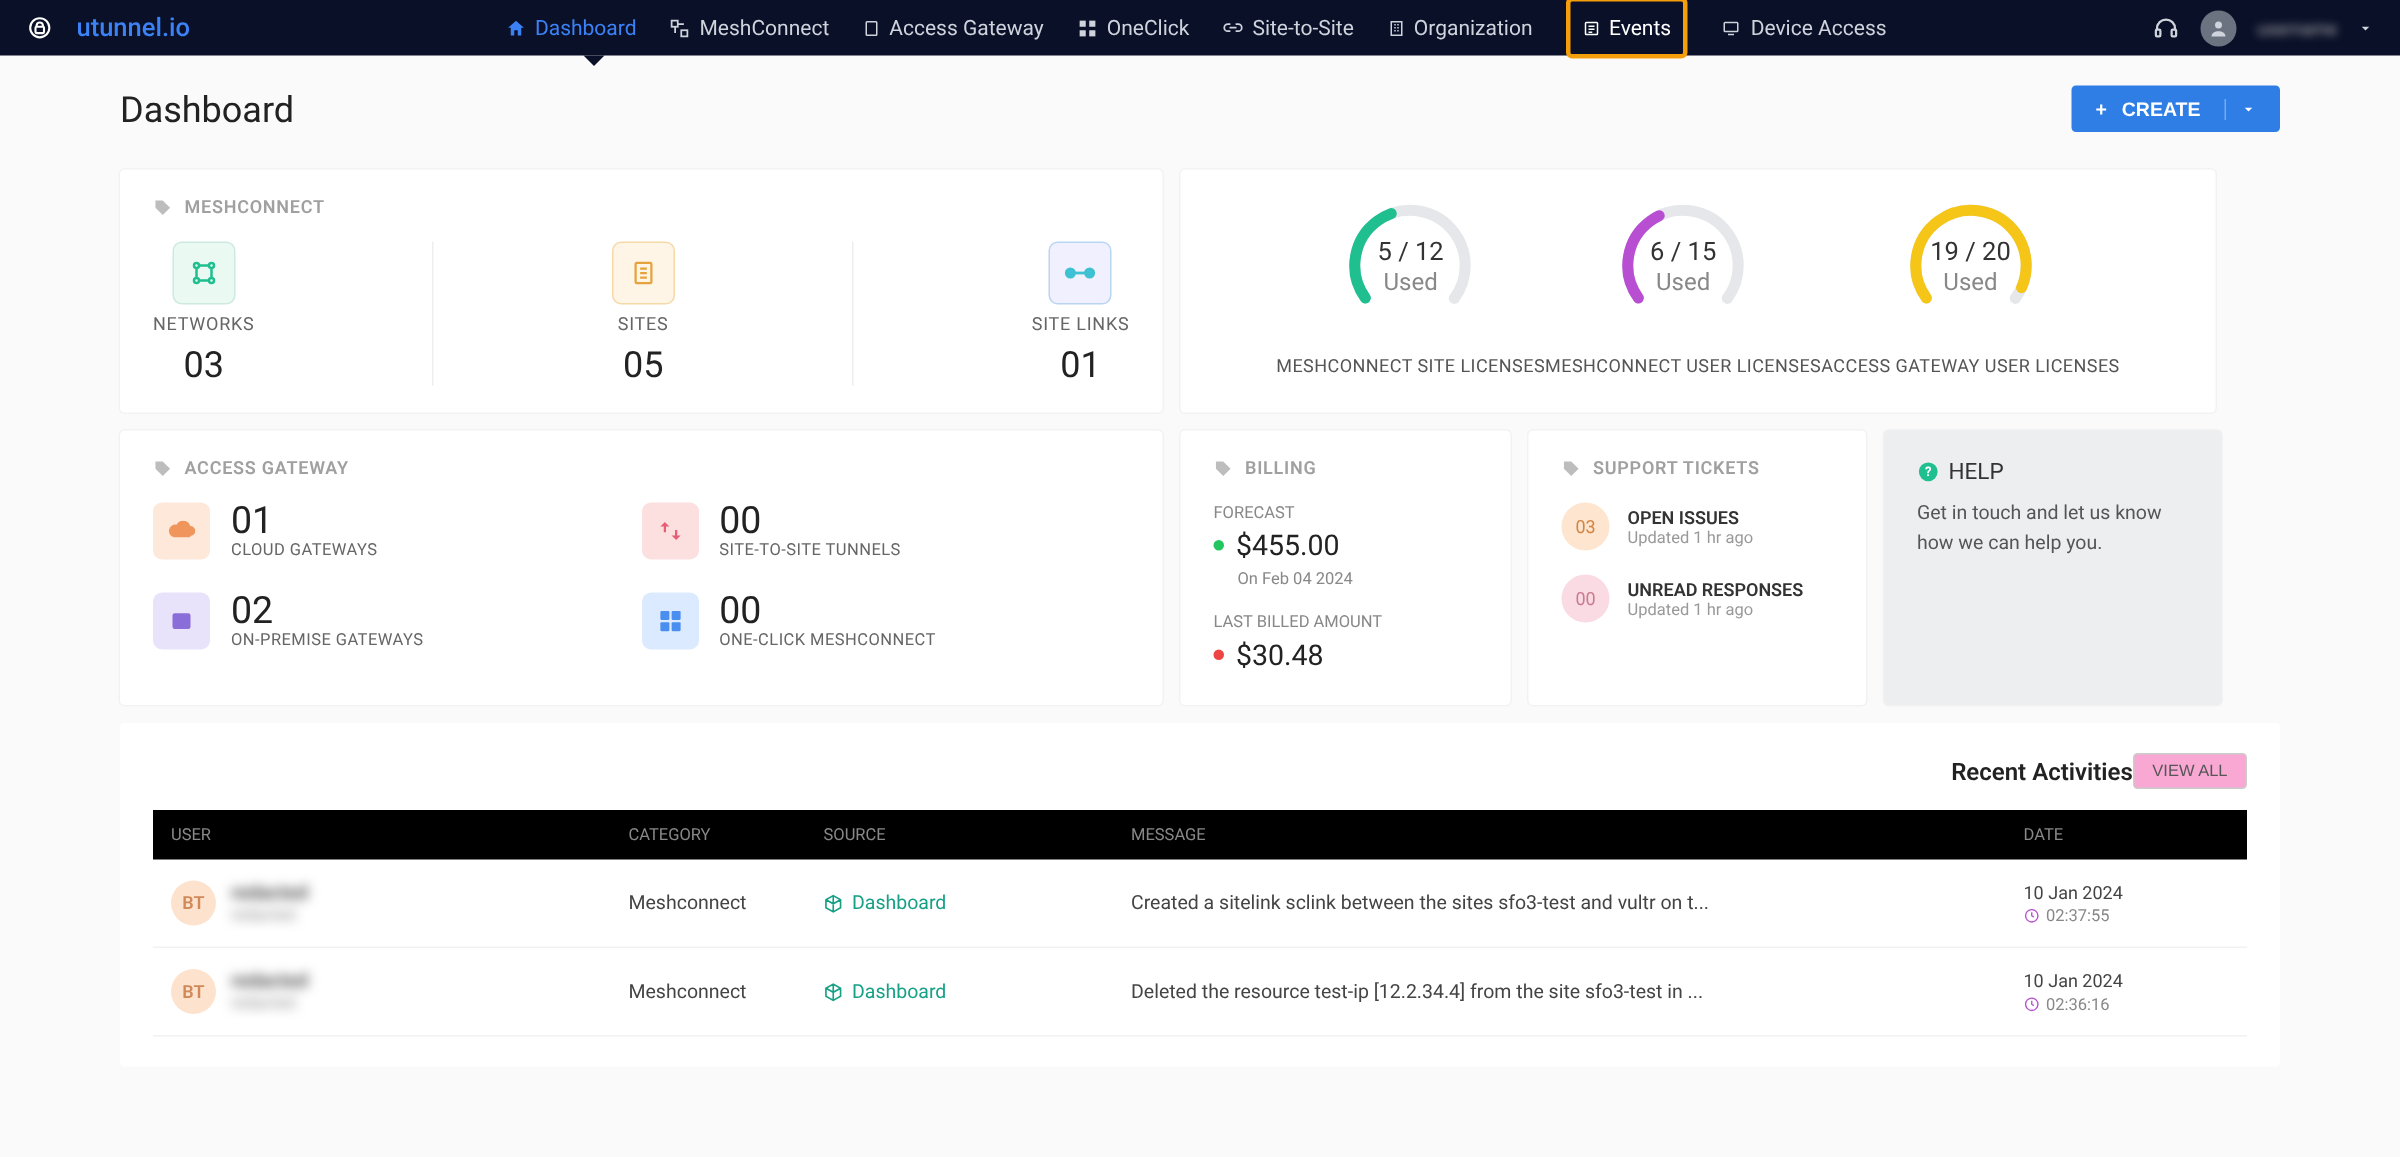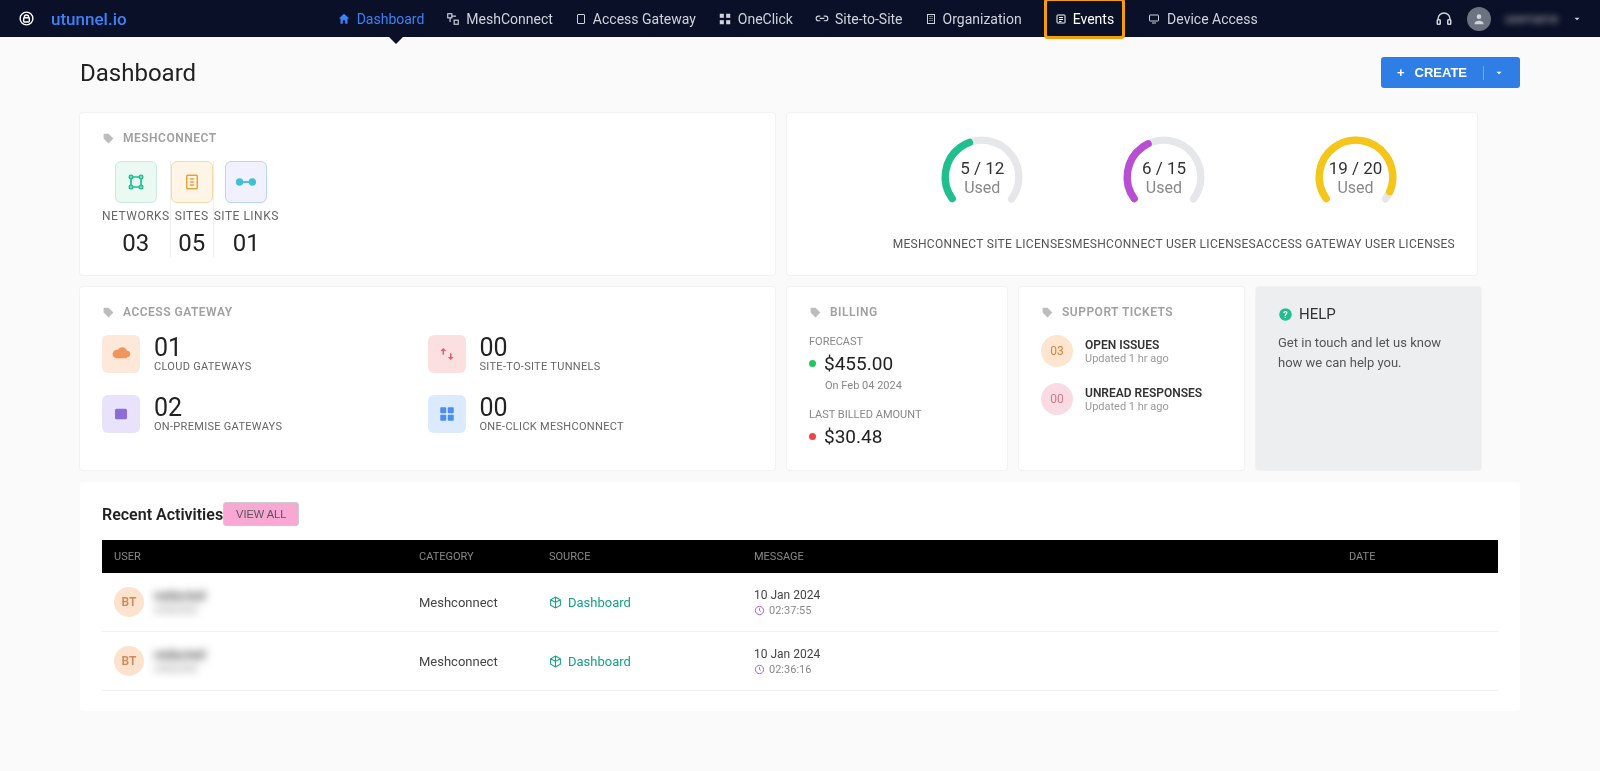--- a/index.html
+++ b/index.html
@@ -24,29 +24,29 @@
   .create-btn { background: #2f7ee6; color: #fff; border: none; border-radius: 3px; padding: 8px 16px; display: flex; align-items: center; gap: 10px; font-size: 13px; font-weight: 600; cursor: pointer; }
   .create-btn .sep { width: 1px; height: 14px; background: rgba(255,255,255,.35); margin-left: 6px; }
 
   
   .grid { display: grid; grid-template-columns: 695px 690px; gap: 12px; }
   .card { background: #fff; border-radius: 3px; padding: 18px 22px; box-shadow: 0 0 0 1px rgba(0,0,0,.03); }
   .card-header { display: flex; align-items: center; gap: 8px; color: #a0a0a0; font-size: 12px; font-weight: 600; letter-spacing: .5px; margin-bottom: 16px; }
   .tag-icon { fill: #bdbdbd; }
 
   
-  .mc-row { display: flex; justify-content: flex-start; }
+  .mc-row { display: flex; justify-content: space-between; }
   .mc-item { display: flex; flex-direction: column; align-items: center; gap: 6px; }
   .mc-icon { width: 42px; height: 42px; border-radius: 6px; display: flex; align-items: center; justify-content: center; border: 1px solid #cde9e0; }
   .mc-label { font-size: 12px; color: #666; letter-spacing: .5px; }
   .mc-count { font-size: 24px; color: #222; }
   .mc-vsep { width: 1px; background: #eee; }
 
   
-  .lic-row { display: flex; justify-content: flex-end; text-align:center;}
+  .lic-row { display: flex; justify-content: center; text-align:center;}
   .gauge { transform: rotate(-216deg); }
   .gauge-wrap { position: relative; width: 92px; height: 92px; margin: 0 auto 8px; }
   .gauge-txt { position: absolute; inset: 0; display: flex; flex-direction: column; align-items: center; justify-content: center; }
   .gauge-val { font-size: 17px; color: #333; }
   .gauge-sub { font-size: 16px; color: #888; }
   .lic-label { font-size: 12px; color: #555; letter-spacing: .3px; margin-top: 14px; }
 
   
   .row2 { display: grid; grid-template-columns: 695px 220px 225px 225px; gap: 12px; margin-top: 12px; }
   .ag-grid { display: grid; grid-template-columns: 1fr 1fr; row-gap: 22px; }
@@ -66,21 +66,21 @@
   .ticket-t { font-size:12px; font-weight:600; color:#333;}
   .ticket-s { font-size:11px; color:#999;}
 
   .help-card { background:#eceef0; }
   .help-title { display:flex;align-items:center;gap:6px;font-size:15px;color:#333;margin-bottom:10px;}
   .help-txt { font-size:13px; color:#555; line-height:1.5;}
   .help-btn { background:#fff; border:1px solid #ddd; color:#555; font-size:12px; padding:10px 24px; border-radius:3px; margin-top:34px; width:100%; cursor:pointer;}
 
   
   .recent { background:#fff; border-radius:3px; margin-top:12px; padding:20px 22px; }
-  .recent-head { display:flex; align-items:center; justify-content:flex-start; margin-bottom:14px;}
+  .recent-head { display:flex; align-items:center; justify-content:flex-end; margin-bottom:14px;margin-left:31px;}
   .viewall { border:1px solid #ccc; background:#f9a8d4; border-radius:3px; padding:5px 12px; font-size:11px; color:#555; cursor:pointer;}
   .tbl-head { display:grid; grid-template-columns: 305px 130px 205px 595px 120px; background:#000000; padding:10px 12px; font-size:11px; color:#888;}
   .tbl-row { display:grid; grid-template-columns: 305px 130px 205px 595px 120px; padding:14px 12px; font-size:13px; color:#444; border-bottom:1px solid #f1f1f1; align-items:center;}
   .user-cell { display:flex; align-items:center; gap:10px;}
   .user-avatar { width:30px;height:30px;border-radius:50%;background:#fde2ce;color:#d08a5a;display:flex;align-items:center;justify-content:center;font-size:12px;font-weight:600;}
   .src-cell { color:#16a085; display:flex;align-items:center;gap:6px;}
   .date-cell { font-size:12px;}
   .date-time { color:#888; font-size:11px; display:flex;align-items:center;gap:4px; margin-top:2px;}
   .blur { filter: blur(4px); }
 
@@ -422,20 +422,21 @@
           <div style="font-size:11px;color:#888;">redacted</div>
         </div>
       </div>
       <div>Meshconnect</div>
       <div class="src-cell">
         <svg width="13" height="13" viewBox="0 0 24 24" fill="none" stroke="#16a085" stroke-width="2">
             <path d="M12 2l9 5v10l-9 5-9-5V7z M12 2v20 M3 7l9 5 9-5"></path>
           </svg>
         <span>Dashboard</span>
       </div>
+      <div>Created a sitelink sclink between the sites sfo3-test and vultr on t...</div>
       <div class="date-cell">
         <div>10 Jan 2024</div>
         <div class="date-time">
             <svg width="11" height="11" viewBox="0 0 24 24" fill="none" stroke="#b84ed1" stroke-width="2">
               <circle cx="12" cy="12" r="9"></circle>
               <path d="M12 7v5l3 2"></path>
             </svg>
             <span>02:37:55</span>
           </div>
       </div>
@@ -449,20 +450,21 @@
           <div style="font-size:11px;color:#888;">redacted</div>
         </div>
       </div>
       <div>Meshconnect</div>
       <div class="src-cell">
         <svg width="13" height="13" viewBox="0 0 24 24" fill="none" stroke="#16a085" stroke-width="2">
             <path d="M12 2l9 5v10l-9 5-9-5V7z M12 2v20 M3 7l9 5 9-5"></path>
           </svg>
         <span>Dashboard</span>
       </div>
+      <div>Deleted the resource test-ip [12.2.34.4] from the site sfo3-test in ...</div>
       <div class="date-cell">
         <div>10 Jan 2024</div>
         <div class="date-time">
             <svg width="11" height="11" viewBox="0 0 24 24" fill="none" stroke="#b84ed1" stroke-width="2">
               <circle cx="12" cy="12" r="9"></circle>
               <path d="M12 7v5l3 2"></path>
             </svg>
             <span>02:36:16</span>
           </div>
       </div>

